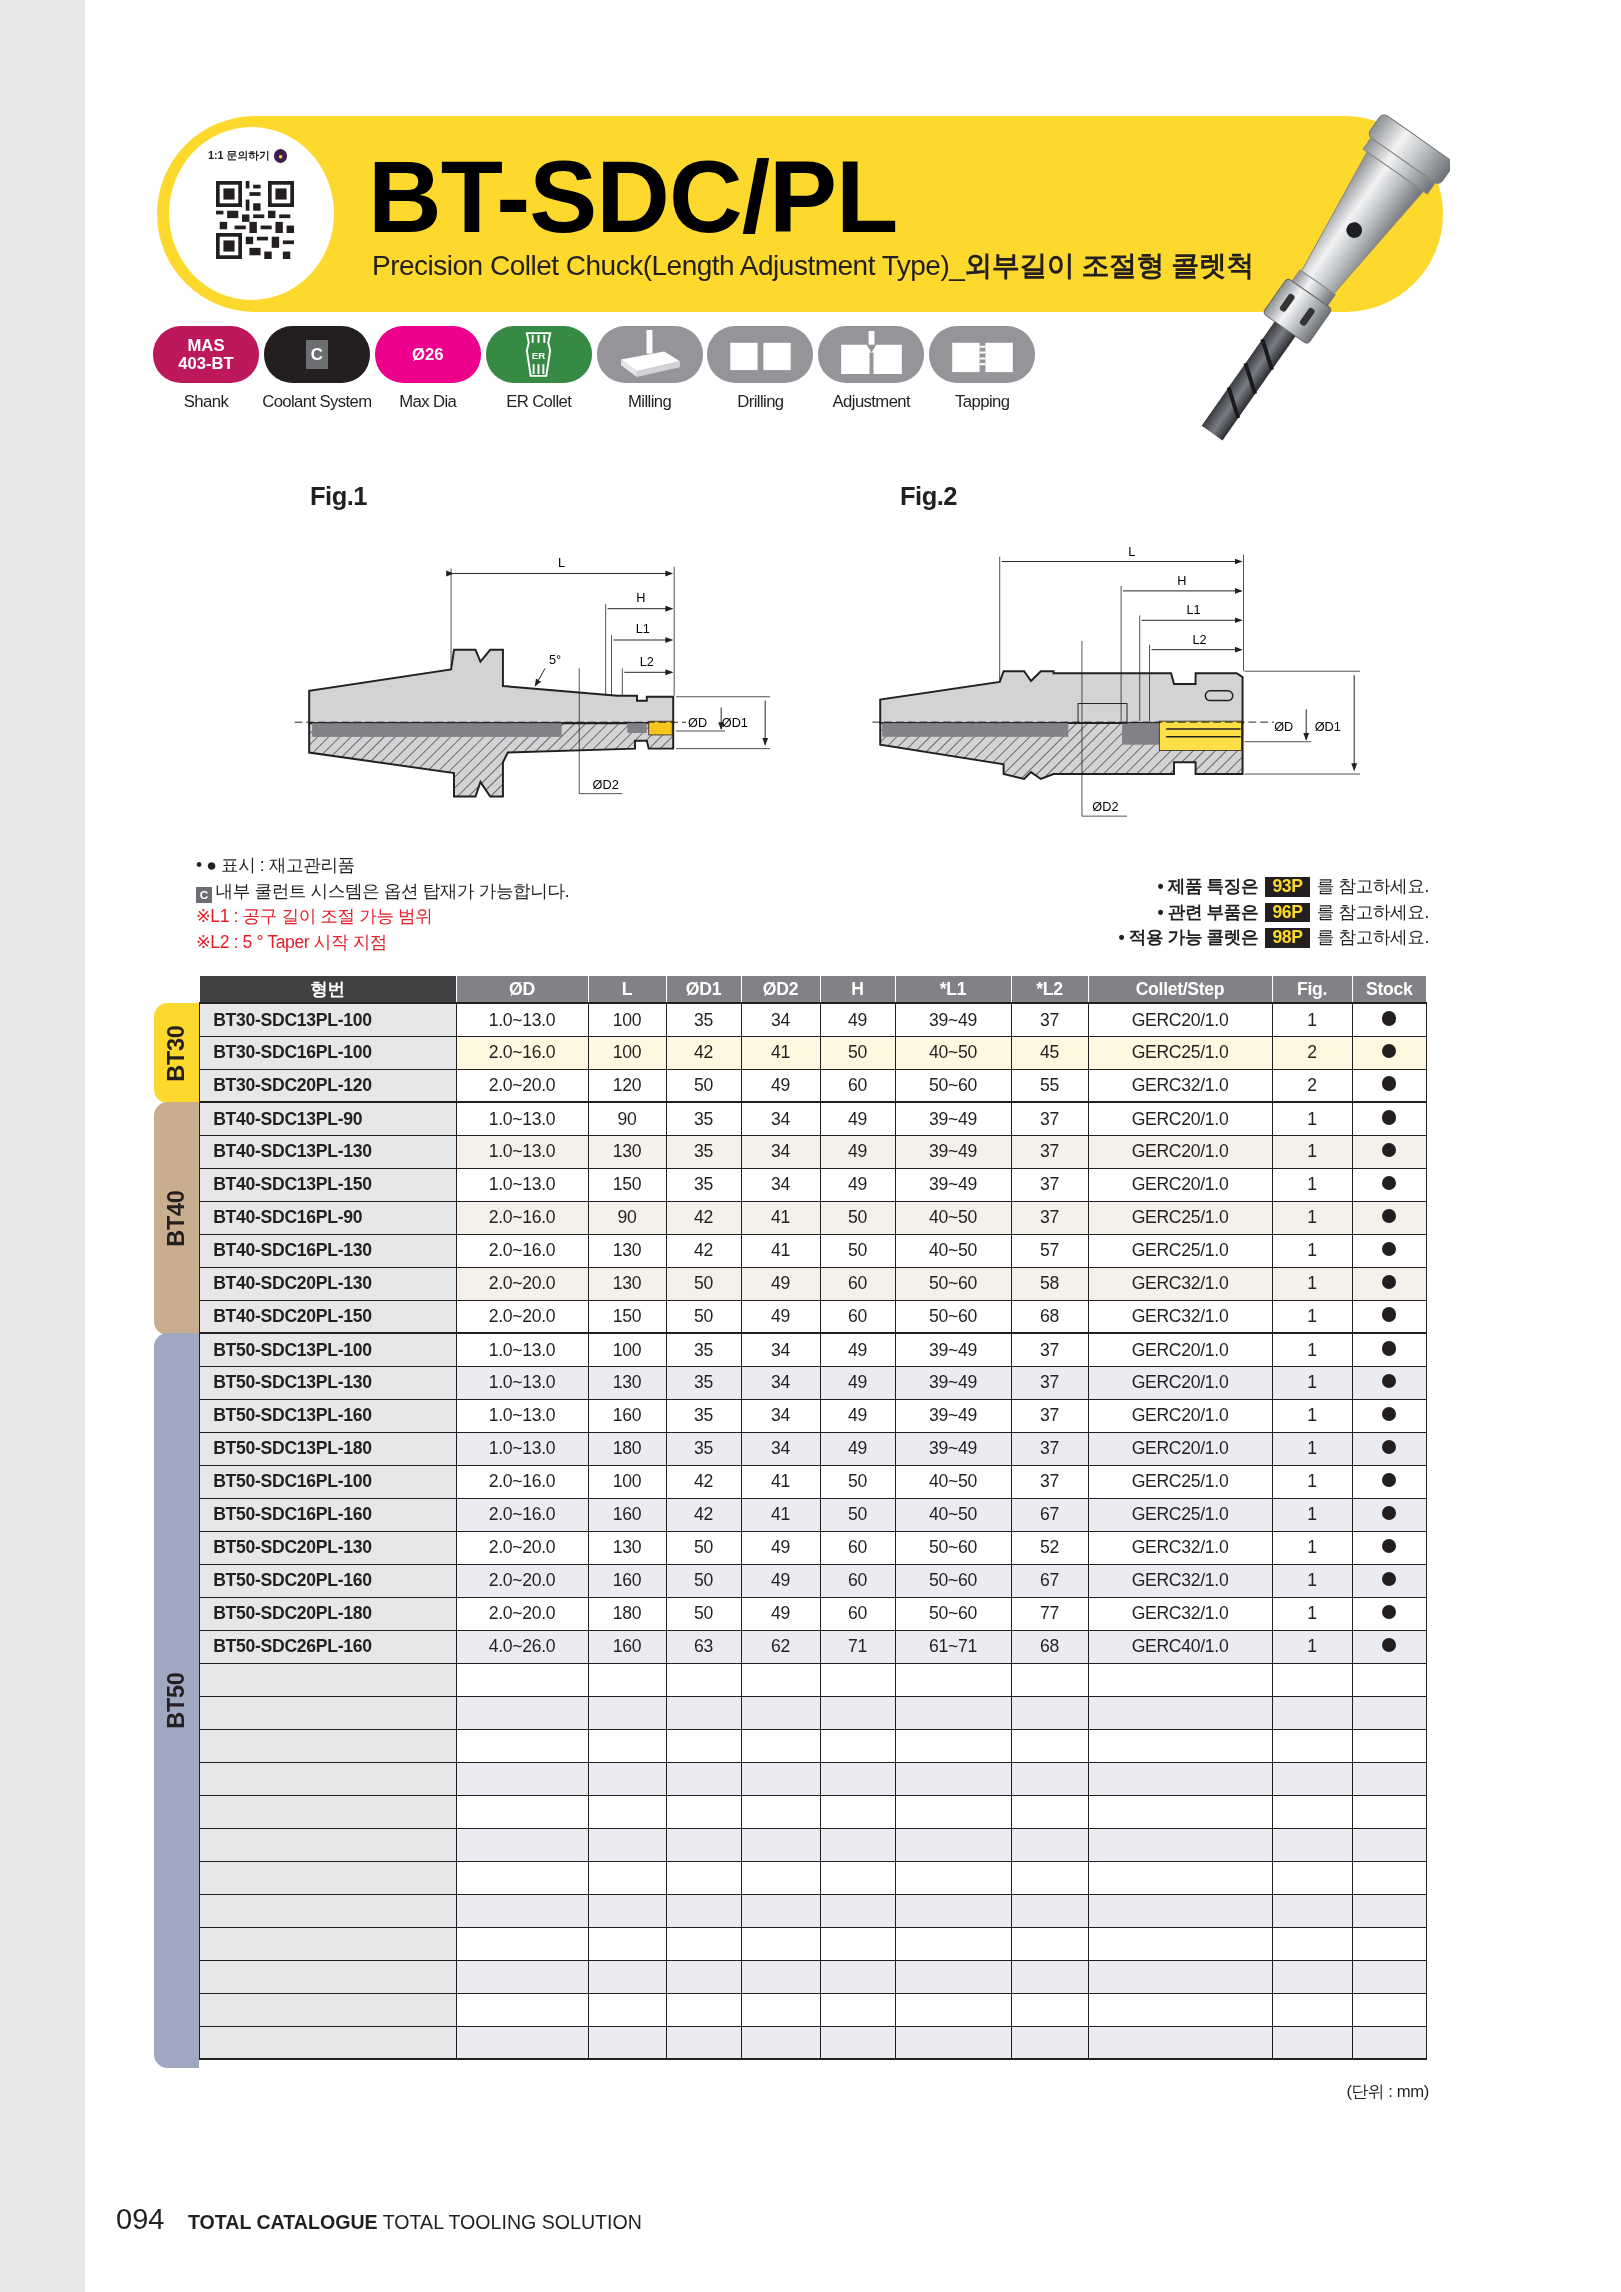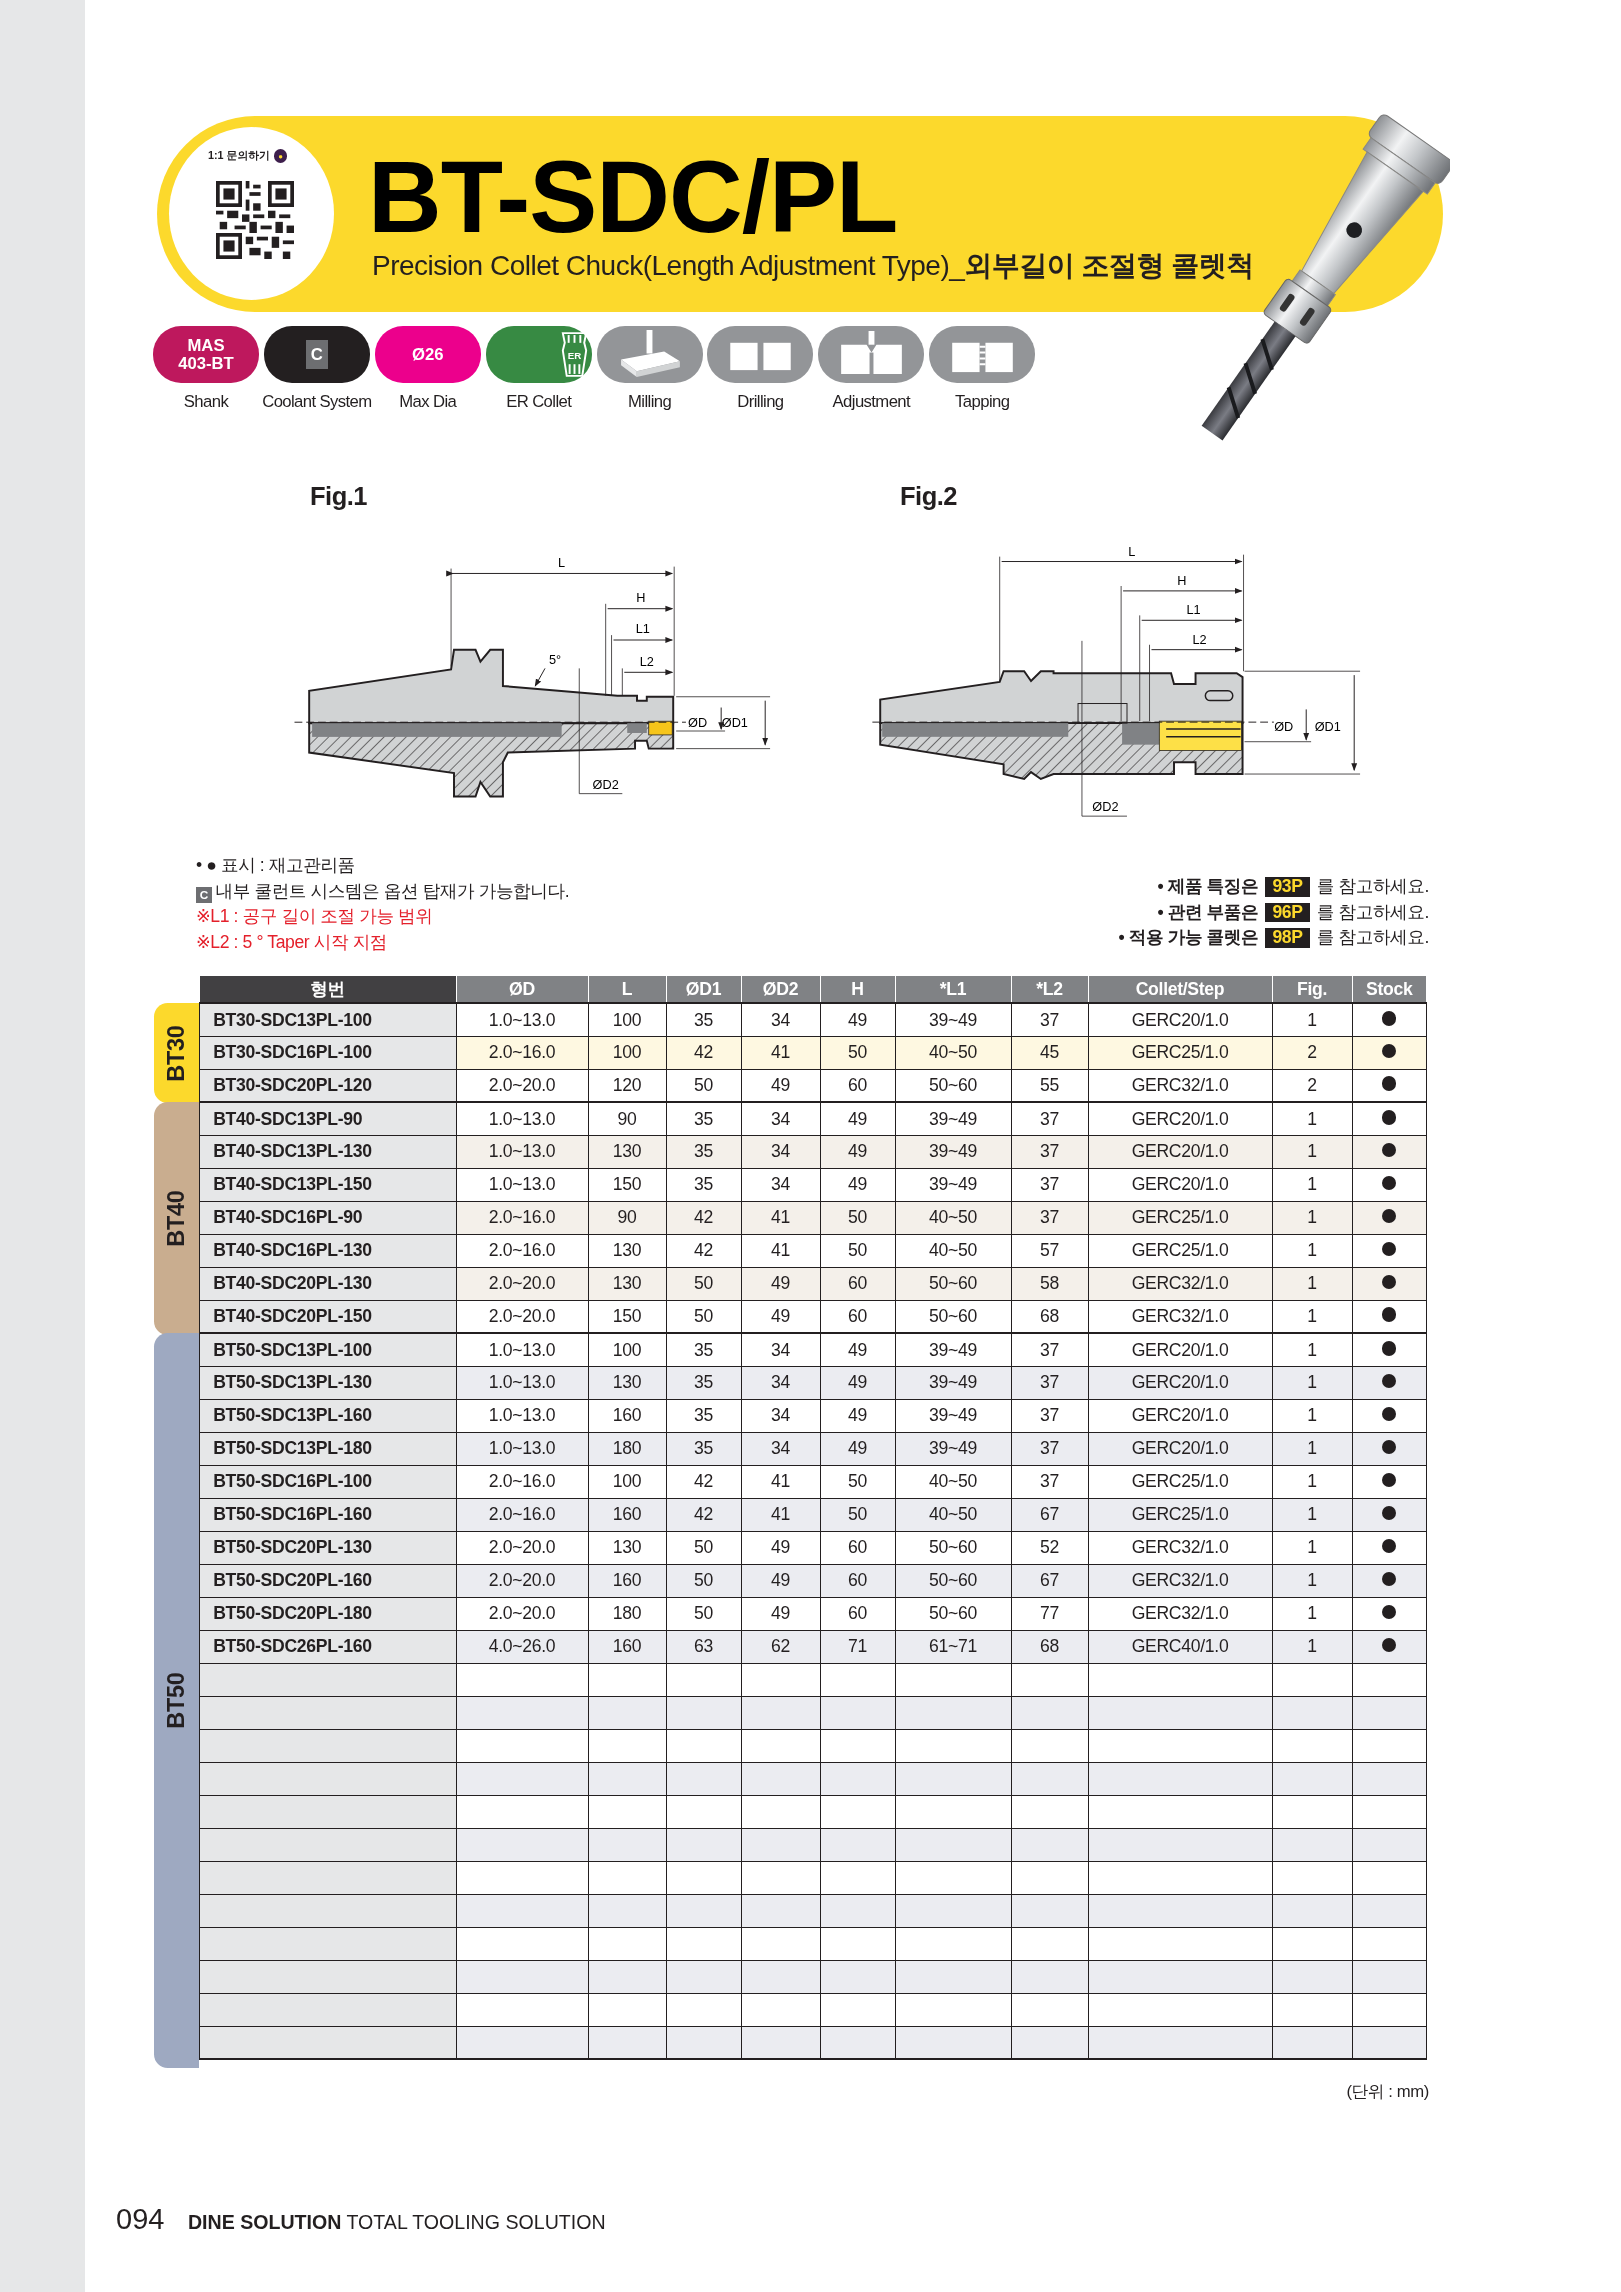--- a/index.html
+++ b/index.html
@@ -157,21 +157,21 @@
     </div>
     <div class="pill-label">Coolant System</div>
   </div>
   <div class="pill-wrap">
     <div class="pill" style="background:#ec008c;font-size:16.7px;">
       <span>Ø26</span>
     </div>
     <div class="pill-label">Max Dia</div>
   </div>
   <div class="pill-wrap">
-    <div class="pill" style="background:#378a43;justify-content:flex-end;">
+    <div class="pill" style="background:#378a43;">
       <svg width="35" height="47" viewBox="0 0 36 48">
         <path d="M6 2 H30 L28 12 L30 20 L26 46 H10 L6 20 L8 12 Z" fill="none" stroke="#fff" stroke-width="2"></path>
         <line x1="12" y1="4" x2="12" y2="12" stroke="#fff" stroke-width="2"></line>
           <line x1="18" y1="4" x2="18" y2="12" stroke="#fff" stroke-width="2"></line>
           <line x1="24" y1="4" x2="24" y2="12" stroke="#fff" stroke-width="2"></line>
         <line x1="13" y1="34" x2="13" y2="44" stroke="#fff" stroke-width="2"></line>
           <line x1="18" y1="34" x2="18" y2="44" stroke="#fff" stroke-width="2"></line>
           <line x1="23" y1="34" x2="23" y2="44" stroke="#fff" stroke-width="2"></line>
         <text x="18" y="29" font-size="10" font-weight="bold" fill="#fff" text-anchor="middle" font-family="Liberation Sans, sans-serif">ER</text>
       </svg>
@@ -791,15 +791,15 @@
           <td></td>
         </tr>
       </tbody>
   </table>
 </div>
 
 <div class="unit">(단위 : mm)</div>
 
 <div class="footer">
   <span class="pno">094</span>
-  <span class="brand"><b>DINE SOLUTION</b> <span>TOTAL TOOLING SOLUTION</span></span>
+  <span class="brand"><b>TOTAL CATALOGUE</b> <span>TOTAL TOOLING SOLUTION</span></span>
 </div>
 
 
 </body></html>

